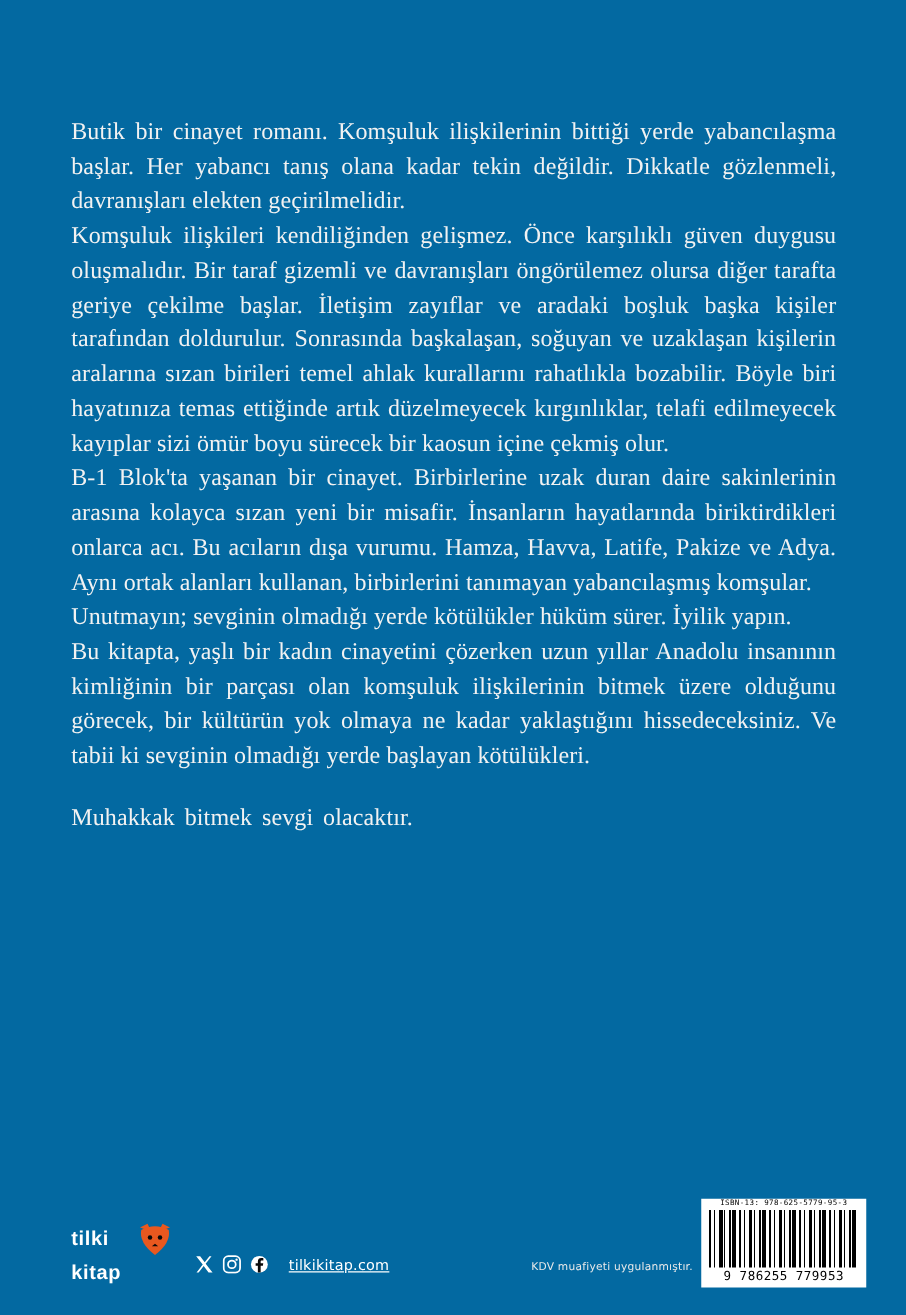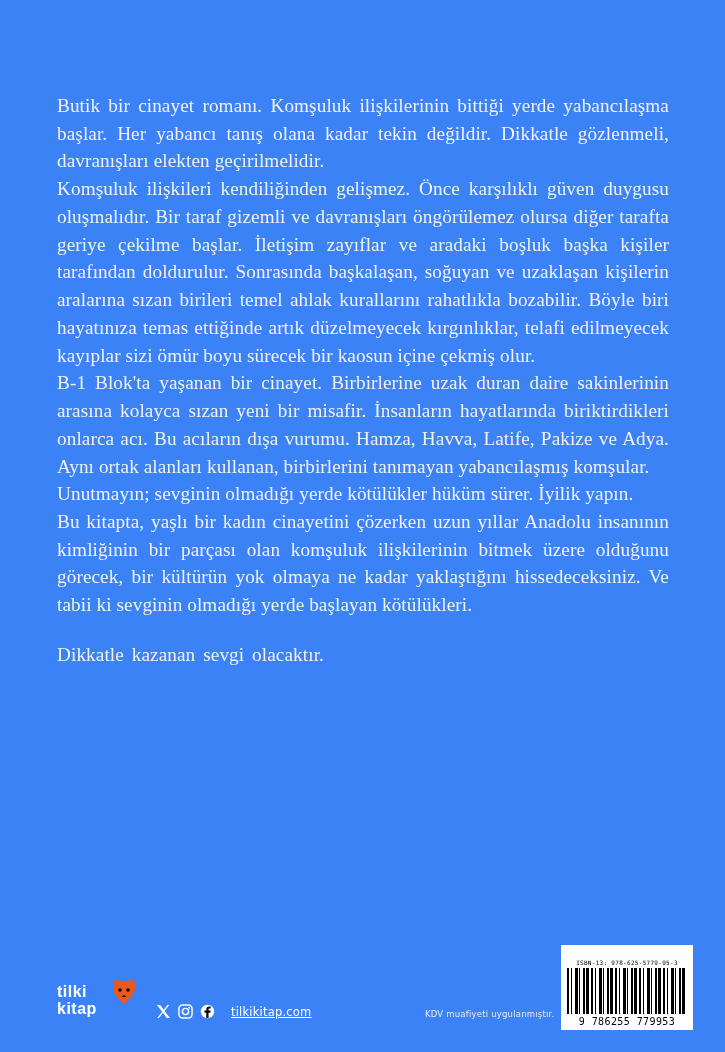--- a/index.html
+++ b/index.html
@@ -4,21 +4,21 @@
 <style>
   html, body {
     margin: 0;
     padding: 0;
     background: #0b0b0b;
   }
   .page {
     position: relative;
     width: 725px;
     height: 1052px;
-    background: #3b82f6;
+    background: #0369a1;
     overflow: hidden;
     font-family: "Liberation Serif", serif;
     color: #ffffff;
   }
   .blurb {
     position: absolute;
     left: 57px;
     top: 92px;
     width: 612px;
     font-size: 19.2px;
@@ -62,21 +62,21 @@
   .logo-word {
     font-family: Liberation Sans, sans-serif;
     font-weight: bold;
     font-size: 16px;
     letter-spacing: 0.5px;
     line-height: 15px;
     color: #ffffff;
   }
   .logo-word .sub {
     display: block;
-    margin-top: 2px;
+    margin-top: 12px;
   }
   .fox-mark {
     position: absolute;
     right: -8px;
     top: -6px;
     width: 30px;
     height: 28px;
   }
 
   
@@ -115,21 +115,21 @@
     letter-spacing: 0.2px;
   }
 
   
   .barcode-box {
     position: absolute;
     right: 32px;
     bottom: 22px;
     width: 120px;
     background: #ffffff;
-    padding: 14px 6px 3px 6px;
+    padding: 0 6px 3px 6px;
     box-sizing: content-box;
   }
   .isbn-top {
     font-family: "DejaVu Sans Mono", monospace;
     font-size: 6px;
     color: #000;
     text-align: center;
     letter-spacing: 0.3px;
     margin-bottom: 2px;
   }
@@ -159,21 +159,21 @@
 
 <div class="page">
 
   <div class="blurb">
     <p>Butik bir cinayet romanı. Komşuluk ilişkilerinin bittiği yerde yabancılaşma başlar. Her yabancı tanış olana kadar tekin değildir. Dikkatle gözlenmeli, davranışları elekten geçirilmelidir.</p>
     <p>Komşuluk ilişkileri kendiliğinden gelişmez. Önce karşılıklı güven duygusu oluşmalıdır. Bir taraf gizemli ve davranışları öngörülemez olursa diğer tarafta geriye çekilme başlar. İletişim zayıflar ve aradaki boşluk başka kişiler tarafından doldurulur. Sonrasında başkalaşan, soğuyan ve uzaklaşan kişilerin aralarına sızan birileri temel ahlak kurallarını rahatlıkla bozabilir. Böyle biri hayatınıza temas ettiğinde artık düzelmeyecek kırgınlıklar, telafi edilmeyecek kayıplar sizi ömür boyu sürecek bir kaosun içine çekmiş olur.</p>
     <p>B-1 Blok'ta yaşanan bir cinayet. Birbirlerine uzak duran daire sakinlerinin arasına kolayca sızan yeni bir misafir. İnsanların hayatlarında biriktirdikleri onlarca acı. Bu acıların dışa vurumu. Hamza, Havva, Latife, Pakize ve Adya. Aynı ortak alanları kullanan, birbirlerini tanımayan yabancılaşmış komşular.</p>
     <p>Unutmayın; sevginin olmadığı yerde kötülükler hüküm sürer. İyilik    yapın.</p>
     <p>Bu kitapta, yaşlı bir kadın cinayetini çözerken uzun yıllar Anadolu insanının kimliğinin bir parçası olan komşuluk ilişkilerinin bitmek üzere olduğunu görecek, bir kültürün yok olmaya ne kadar yaklaştığını hissedeceksiniz. Ve tabii ki sevginin olmadığı yerde başlayan kötülükleri.</p>
     <span class="gap"></span>
-    <p class="closing">Dikkatle  kazanan  sevgi  olacaktır.</p>
+    <p class="closing">Muhakkak  bitmek  sevgi  olacaktır.</p>
   </div>
 
   <div class="footer">
 
     <div class="publisher-logo">
       <div class="logo-word">
         <span>tilki</span>
         <span class="sub">kitap</span>
       </div>
       <svg class="fox-mark" viewBox="0 0 30 28">

